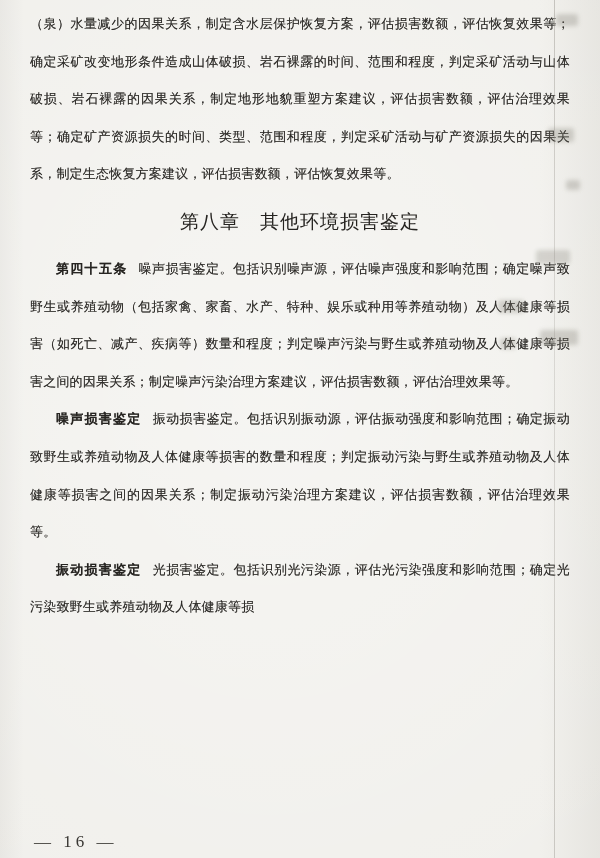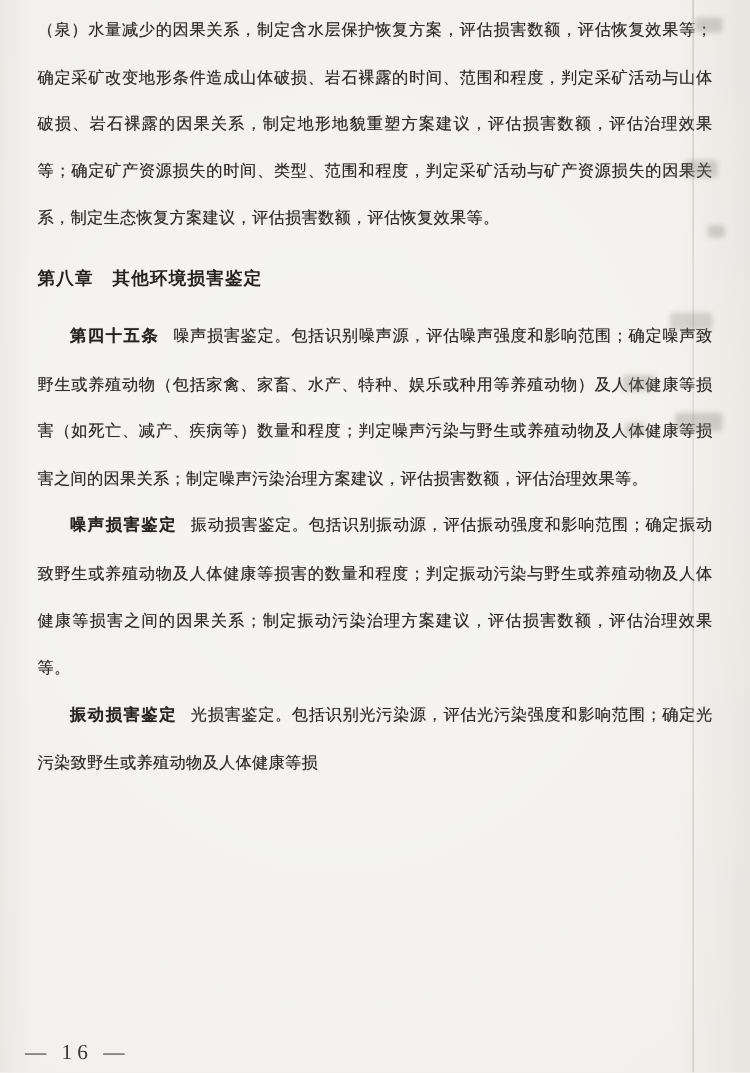--- a/index.html
+++ b/index.html
@@ -33,38 +33,38 @@
     margin: 0;
     font-size: 13px;
     line-height: 37.6px;
     text-align: justify;
     letter-spacing: 0.2px;
     text-shadow: 0 0 0.6px rgba(46,44,41,0.55);
   }
   .indented { text-indent: 2em; }
   .chapter-heading {
     margin: 14px 0 13px 0;
-    font-size: 14px;
+    font-size: 19px;
     line-height: 30px;
-    font-weight: 700;
-    text-align: left;
+    font-weight: 400;
+    text-align: center;
     font-family: "Liberation Sans", "DejaVu Sans", sans-serif;
     color: #262421;
     letter-spacing: 1px;
   }
   .article-number {
     font-weight: 700;
-    font-family: Liberation Mono, monospace;
+    font-family: Liberation Sans, sans-serif;
     color: #262421;
     padding-right: 0.85em;
     letter-spacing: 1px;
   }
   .page-footer {
     position: absolute;
-    left: 20px;
+    left: 34px;
     bottom: 6px;
     font-size: 17px;
     letter-spacing: 4px;
     color: #3a3834;
   }
   
   .fold-line {
     position: absolute;
     left: 554px;
     top: 0;

